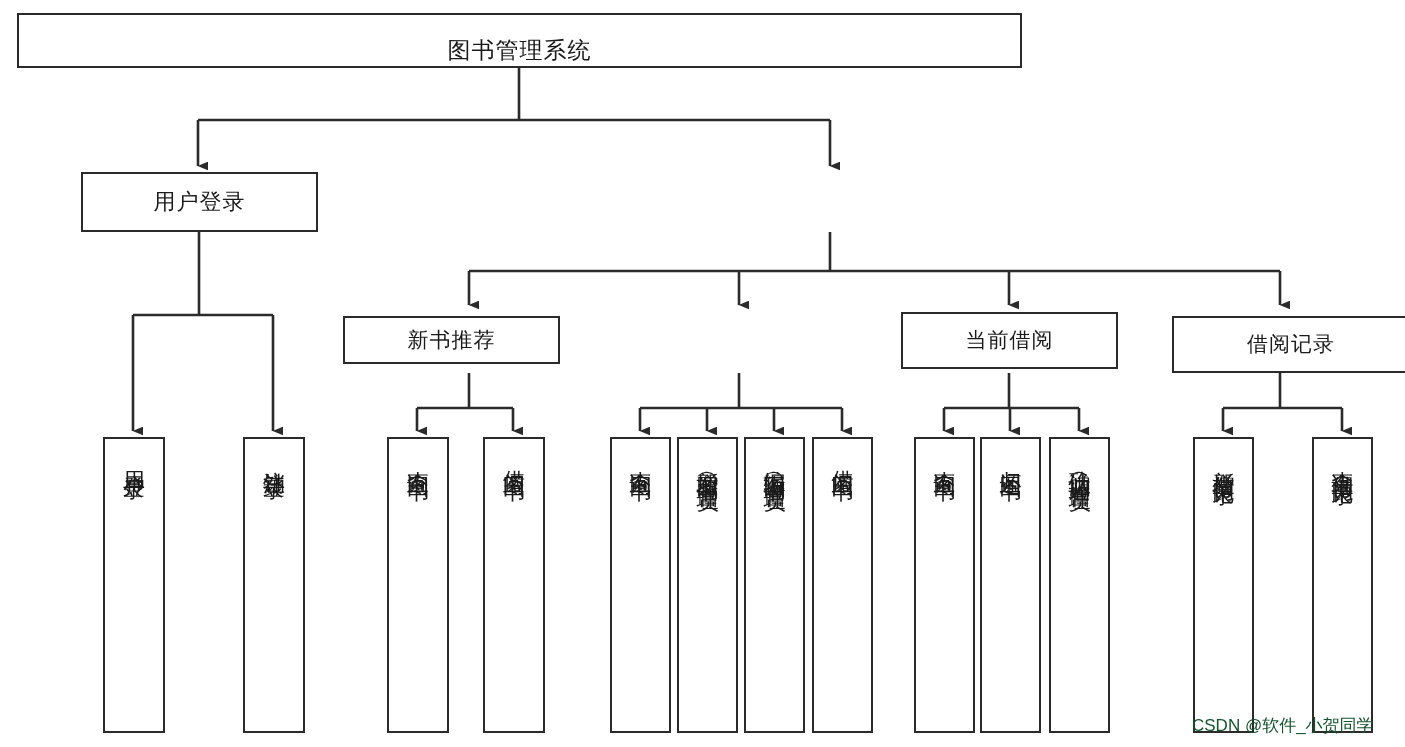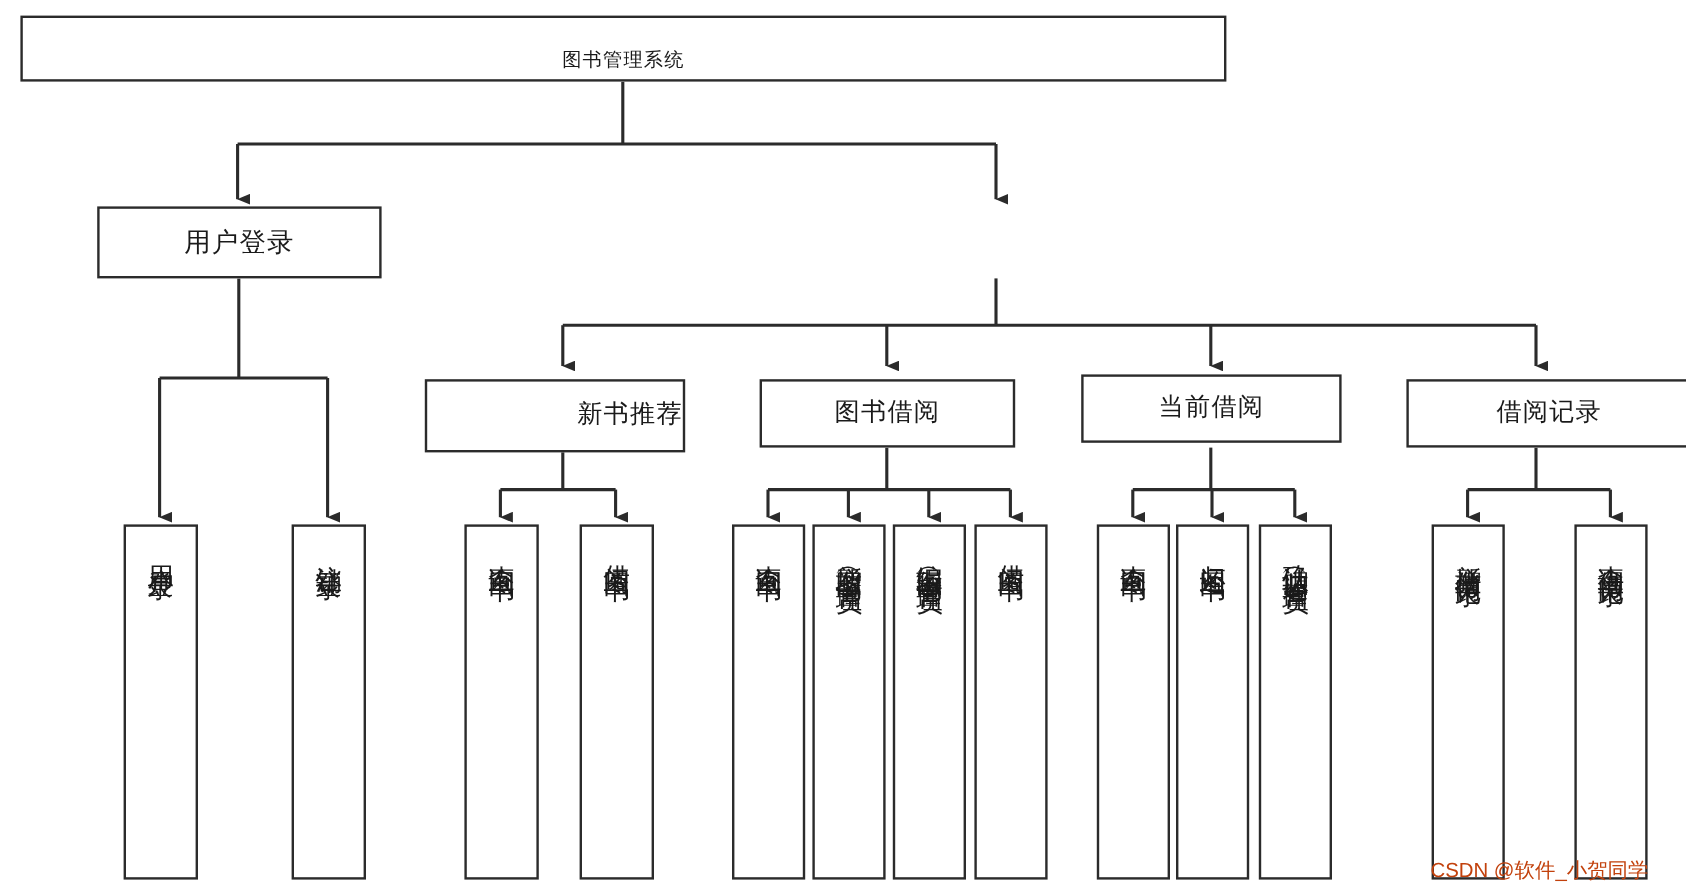--- a/index.html
+++ b/index.html
@@ -49,29 +49,29 @@
     letter-spacing: 3px;
     font-size: 22px;
     white-space: nowrap;
     line-height: 1;
   }
   .node.leaf {
     align-items: flex-start;
     justify-content: center;
     padding-top: 14px;
   }
-  .node.root .node-label { font-size: 16px; margin-top: 20px; }
+  .node.root .node-label { font-size: 23px; margin-top: 20px; }
   .node.level2 .node-label { font-size: 22px; }
   .node.level3 .node-label { font-size: 21px; }
   #watermark {
     position: absolute;
     left: 1192px;
     top: 714px;
     font-size: 17px;
-    color: #c2410c;
+    color: #14532d;
     white-space: nowrap;
     z-index: 3;
     font-family: "Liberation Sans", "DejaVu Sans", sans-serif;
     text-align: center;
   }
 </style>
 </head>
 <body>
 
 <div id="diagram-root">
@@ -127,25 +127,22 @@
   </svg>
 
   <div class="node root" style="left:17px; top:13px; width:1005px; height:55px;">
     <span class="node-label">图书管理系统</span>
   </div>
 
   <div class="node level2" style="left:81px; top:172px; width:237px; height:60px;">
     <span class="node-label">用户登录</span>
   </div>
 
-  <div class="node level3" style="left:354px; top:316px; width:217px; height:61px;justify-content:flex-end;">
+  <div class="node level3" style="left:343px; top:316px; width:217px; height:48px;">
     <span class="node-label">新书推荐</span>
-  </div>
-  <div class="node level3" style="left:633px; top:316px; width:213px; height:57px;">
-    <span class="node-label">图书借阅</span>
   </div>
   <div class="node level3" style="left:901px; top:312px; width:217px; height:57px;">
     <span class="node-label">当前借阅</span>
   </div>
   <div class="node level3" style="left:1172px; top:316px; width:238px; height:57px;">
     <span class="node-label">借阅记录</span>
   </div>
 
   <div class="node leaf" style="left:103px; top:437px; width:62px; height:296px;">
     <span class="node-label">用户登录</span>

